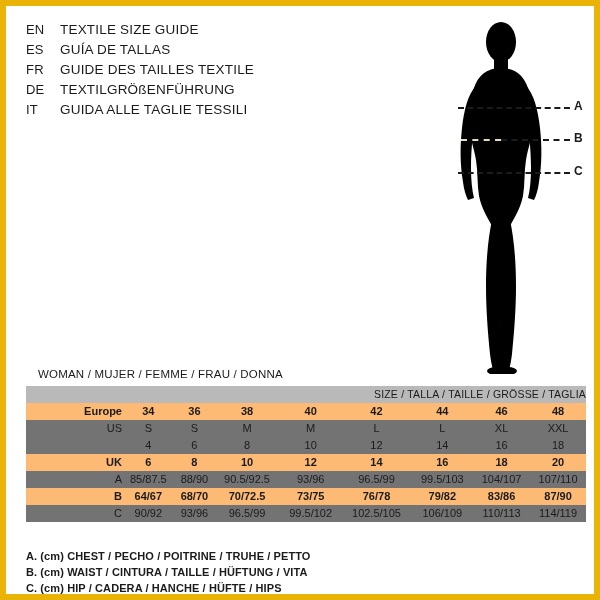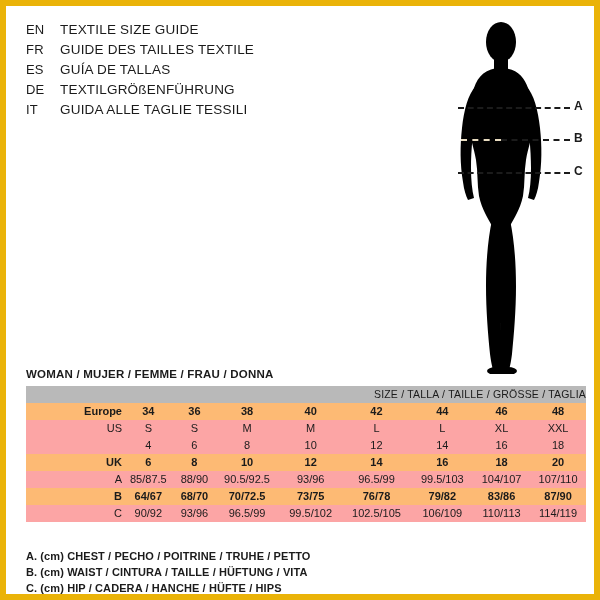--- a/index.html
+++ b/index.html
@@ -73,23 +73,23 @@
     position: absolute;
     font-size: 12px;
     font-weight: bold;
     color: #1b1b1b;
   }
 
   
   .woman-caption {
     position: absolute;
     top: 362px;
-    left: 20px;
+    left: 32px;
     font-size: 11.5px;
-    font-weight: bold;
+    font-weight: normal;
     letter-spacing: 0.2px;
     color: #1b1b1b;
   }
 
   
   .table-wrap {
     position: absolute;
     top: 380px;
     left: 20px;
     width: 560px;
@@ -121,21 +121,21 @@
     font-size: 10.5px;
     letter-spacing: 0.2px;
     text-align: left;
     padding-left: 4px;
   }
   tr.shade td {
     background: #fdba74;
     font-weight: bold;
   }
   tr.plain td {
-    background: #fca5a5;
+    background: #737373;
   }
 
   
   .notes {
     position: absolute;
     top: 542px;
     left: 20px;
     width: 560px;
   }
   .note {
@@ -150,26 +150,26 @@
 <body>
 
 <div class="page">
 
   <div class="lang-block">
     <div class="lang-row">
       <span class="lang-code">EN</span>
       <span class="lang-title">TEXTILE SIZE GUIDE</span>
     </div>
     <div class="lang-row">
+      <span class="lang-code">ES</span>
+      <span class="lang-title">GUÍA DE TALLAS</span>
+    </div>
+    <div class="lang-row">
       <span class="lang-code">FR</span>
       <span class="lang-title">GUIDE DES TAILLES TEXTILE</span>
-    </div>
-    <div class="lang-row">
-      <span class="lang-code">ES</span>
-      <span class="lang-title">GUÍA DE TALLAS</span>
     </div>
     <div class="lang-row">
       <span class="lang-code">DE</span>
       <span class="lang-title">TEXTILGRÖßENFÜHRUNG</span>
     </div>
     <div class="lang-row">
       <span class="lang-code">IT</span>
       <span class="lang-title">GUIDA ALLE TAGLIE TESSILI</span>
     </div>
   </div>

